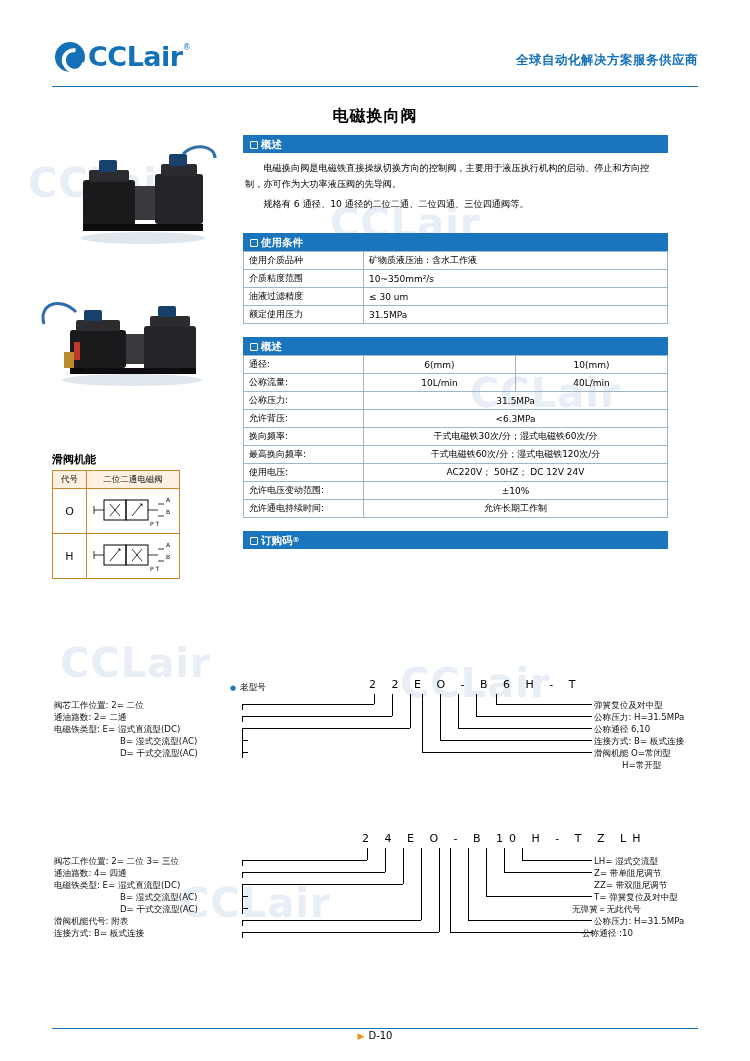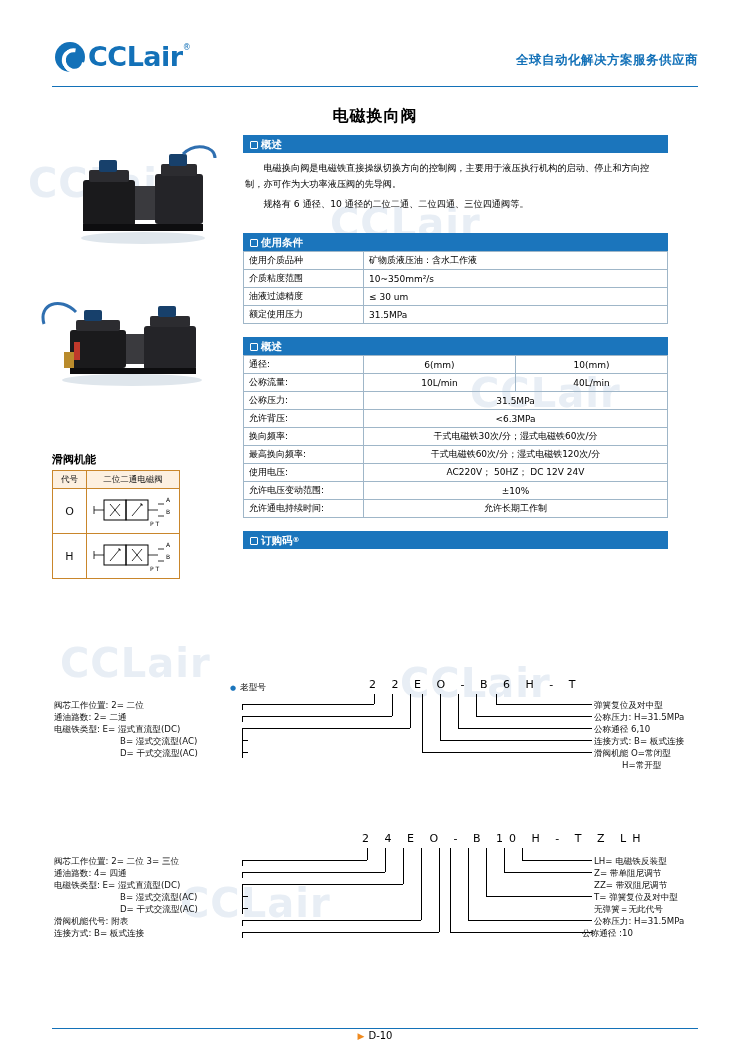--- a/index.html
+++ b/index.html
@@ -366,31 +366,31 @@
   <div class="legend-l" style="left:2px; top:216px;">阀芯工作位置: 2= 二位  3= 三位</div>
   <div class="legend-l" style="left:2px; top:228px;">通油路数: 4= 四通</div>
   <div class="legend-l" style="left:2px; top:240px;">电磁铁类型: E= 湿式直流型(DC)</div>
   <div class="legend-l" style="left:68px; top:252px;">B= 湿式交流型(AC)</div>
   <div class="legend-l" style="left:68px; top:264px;">D= 干式交流型(AC)</div>
   <div class="legend-l" style="left:2px; top:276px;">滑阀机能代号: 附表</div>
   <div class="legend-l" style="left:2px; top:288px;">连接方式: B= 板式连接</div>
 
   <div class="vline" style="left:470px; top:208px; height:12px;"></div>
   <div class="hline" style="left:470px; top:220px; width:70px;"></div>
-  <div class="legend-r" style="left:542px; top:216px;">LH= 电磁铁反装型</div>
+  <div class="legend-r" style="left:542px; top:216px;">LH= 湿式交流型</div>
 
   <div class="vline" style="left:452px; top:208px; height:24px;"></div>
   <div class="hline" style="left:452px; top:232px; width:88px;"></div>
   <div class="legend-r" style="left:542px; top:228px;">Z= 带单阻尼调节</div>
   <div class="legend-r" style="left:542px; top:240px;">ZZ= 带双阻尼调节</div>
 
   <div class="vline" style="left:434px; top:208px; height:48px;"></div>
   <div class="hline" style="left:434px; top:256px; width:106px;"></div>
   <div class="legend-r" style="left:542px; top:252px;">T= 弹簧复位及对中型</div>
-  <div class="legend-r" style="left:542px; top:264px;">无弹簧＝无此代号</div>
+  <div class="legend-r" style="left:520px; top:264px;">无弹簧＝无此代号</div>
 
   <div class="vline" style="left:416px; top:208px; height:72px;"></div>
   <div class="hline" style="left:416px; top:280px; width:124px;"></div>
   <div class="legend-r" style="left:542px; top:276px;">公称压力: H=31.5MPa</div>
 
   <div class="vline" style="left:398px; top:208px; height:84px;"></div>
   <div class="hline" style="left:398px; top:292px; width:142px;"></div>
   <div class="legend-r" style="left:530px; top:288px;">公称通径 :10</div>
 </div>
 

